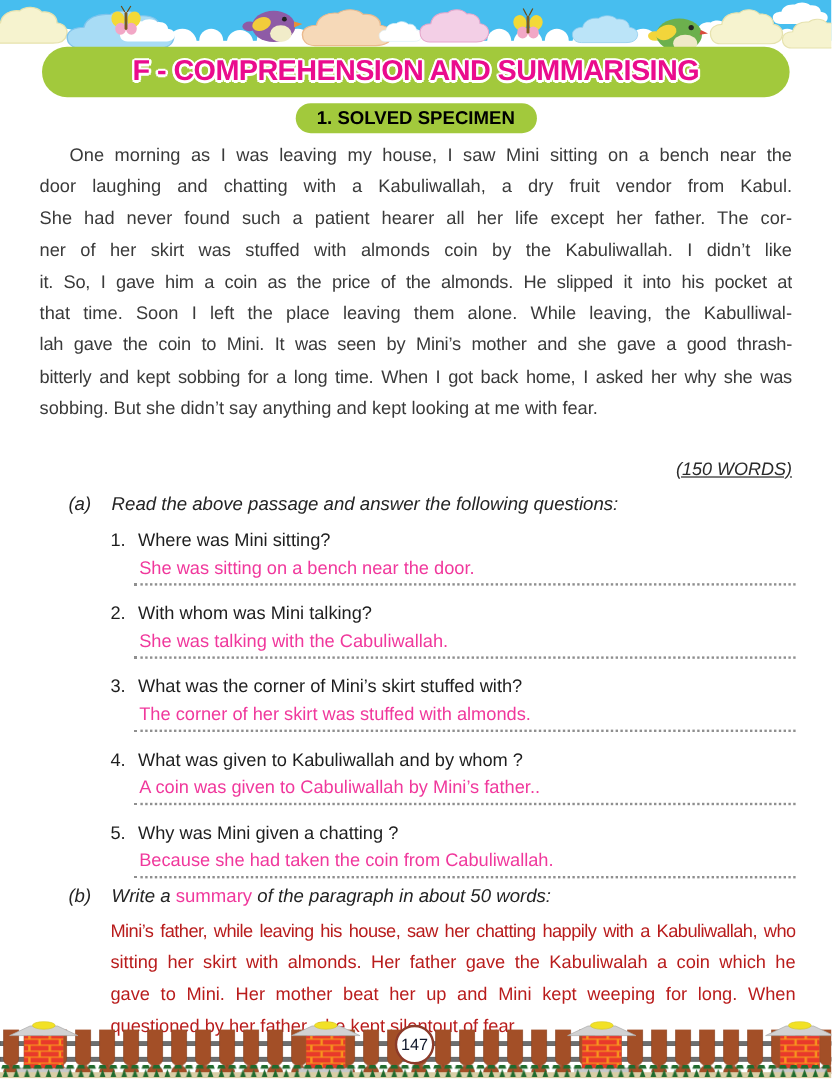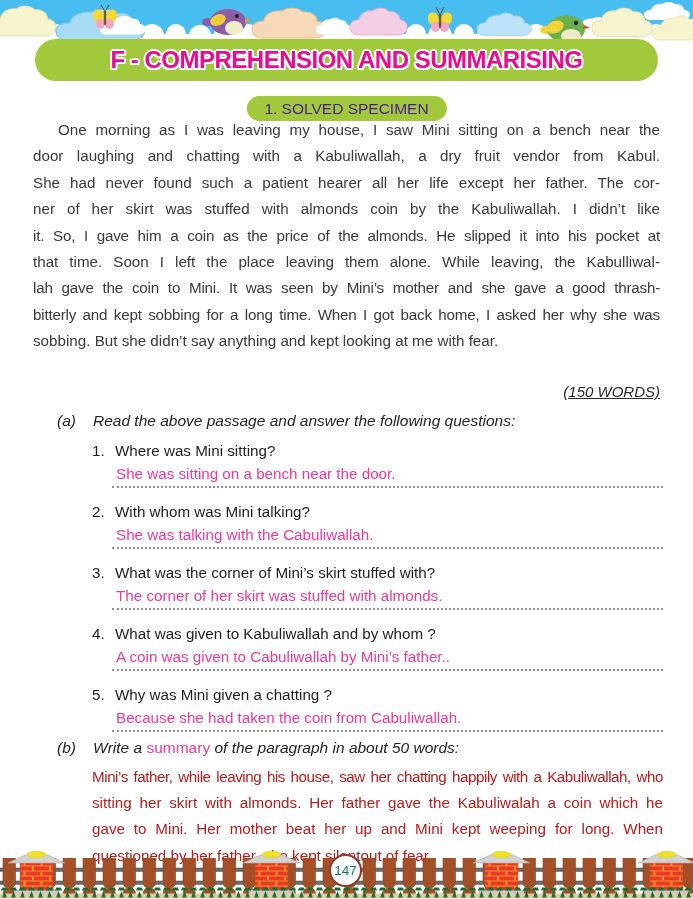--- a/index.html
+++ b/index.html
@@ -15,23 +15,23 @@
     position:absolute; top:39px; left:35px; right:35px; height:42px;
     background:#A2C93C; border-radius:21px; z-index:2;
     display:flex; align-items:center; justify-content:center;
   }
   .banner .title {
     font-size:24px; font-weight:bold; color:#EA0C8D; letter-spacing:-0.5px;
     text-shadow:2px 0 #fff,-2px 0 #fff,0 2px #fff,0 -2px #fff,
                 1.5px 1.5px #fff,-1.5px -1.5px #fff,1.5px -1.5px #fff,-1.5px 1.5px #fff;
   }
   .badge {
-    position:absolute; top:96px; left:50%; transform:translateX(-50%);
+    position:absolute; top:86px; left:50%; transform:translateX(-50%);
     background:#A2C93C; border-radius:14px; padding:4px 18px 3px;
-    font-size:15.5px; font-weight:normal; color:#4c1d95; white-space:nowrap;
+    font-size:15.5px; font-weight:bold; color:#000000; white-space:nowrap;
   }
 
   .passage {
     position:absolute; top:117px; left:33px; width:627px;
     font-size:15.2px; line-height:26.4px; color:#3A3A3A;
   }
   .pline { text-align:justify; text-align-last:justify; overflow:hidden; white-space:nowrap0; }
   .pline.indent { text-indent:25px; }
   .pline.tight-sm { word-spacing:-1px; letter-spacing:-0.2px; }
   .pline.last { text-align-last:left; }
@@ -63,21 +63,21 @@
   }
   .sline { text-align:justify; text-align-last:justify; overflow:hidden; }
   .sline.tight { letter-spacing:-0.45px; word-spacing:-1.3px; }
   .sline.last { text-align-last:left; }
 
   .footer-art { position:absolute; left:0; top:851px; width:693px; height:48px; z-index:2; }
   .pagenum {
     position:absolute; top:854px; left:329px; width:29px; height:29px; z-index:3;
     background:#fff; border:2.5px solid #8C3B2A; border-radius:50%;
     display:flex; align-items:center; justify-content:center;
-    font-size:13.5px; color:#0f766e;
+    font-size:13.5px; color:#0f172a;
   }
 </style>
 </head>
 <body>
 
 <div class="page">
 
   <svg class="sky" viewBox="0 0 693 46">
     <defs>
       <path id="cloudP" d="M8 30 C2 30 0 25 0 21 C0 16 4 13 9 13 C10 6 16 2 23 3 C27 -1 35 -1 39 4 C46 3 50 8 50 13 C56 14 58 19 57 23 C56 28 52 30 47 30 Z"></path>

